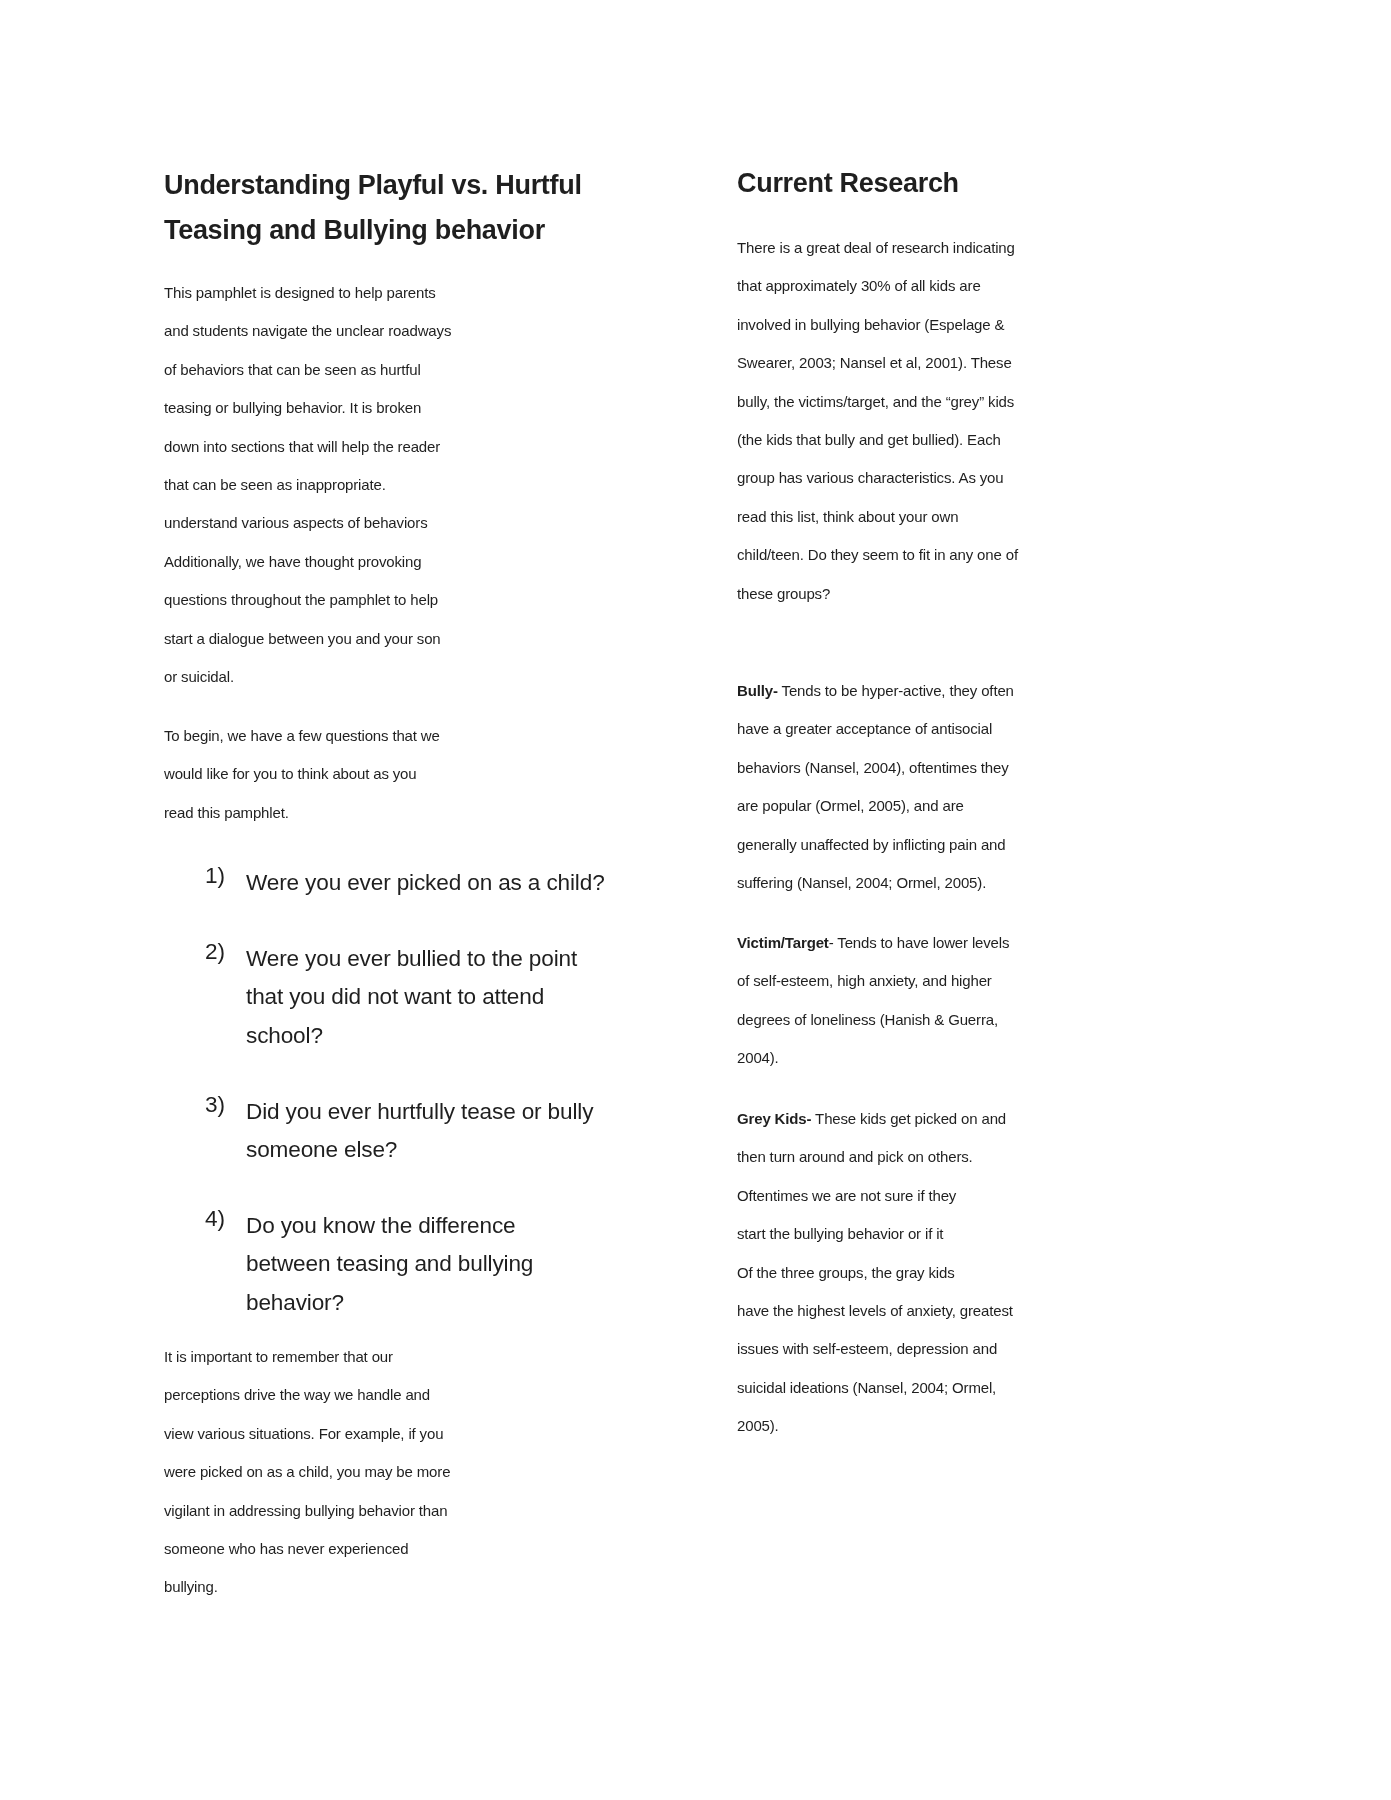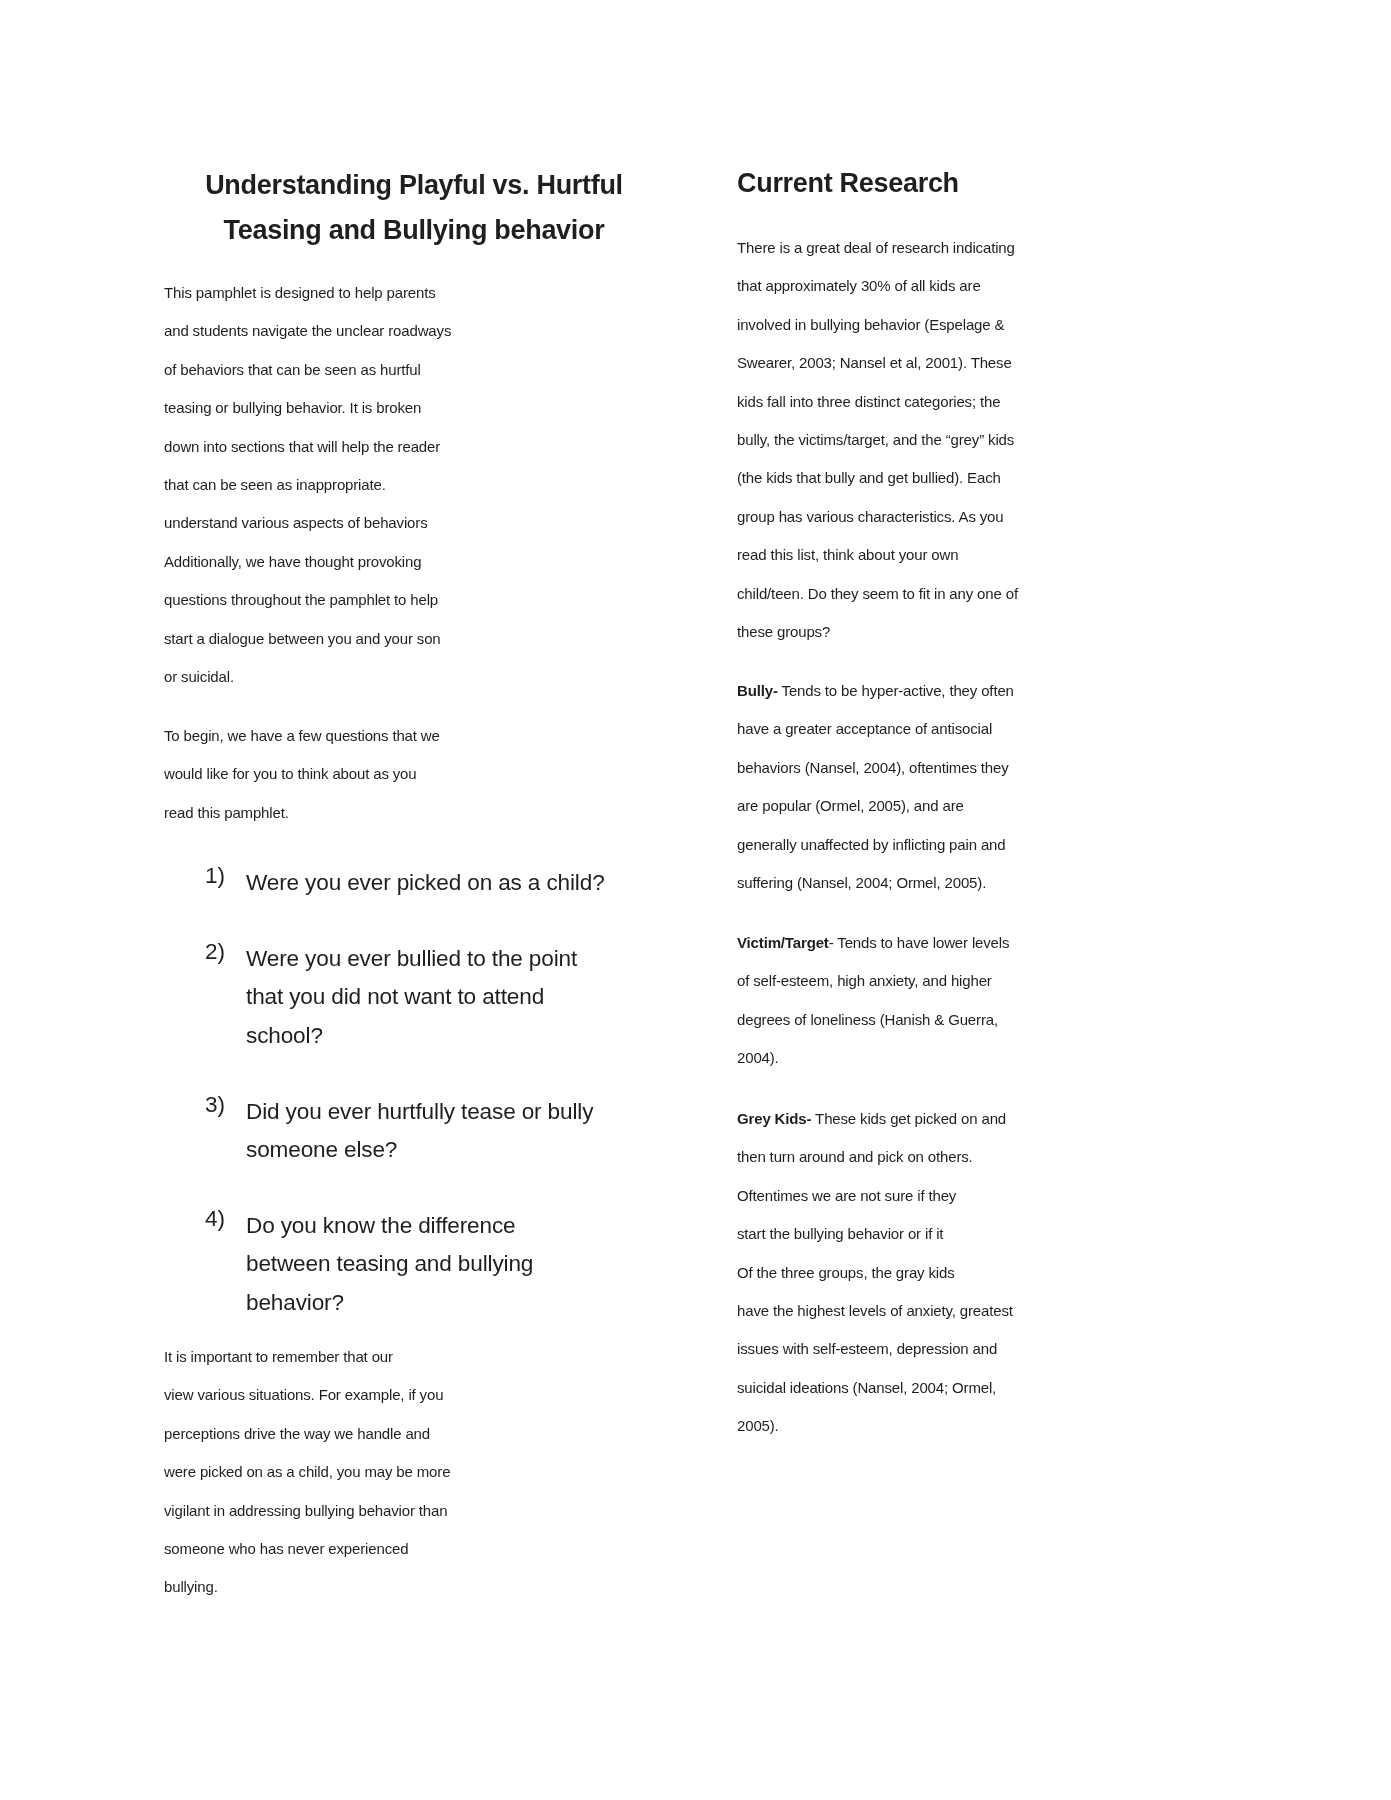--- a/index.html
+++ b/index.html
@@ -31,21 +31,21 @@
     }
     .col-right {
       left: 737px;
       width: 500px;
     }
     .title {
       position: absolute;
       left: 164px;
       top: 163px;
       width: 500px;
-      text-align: center;
+      text-align: left;
       font-weight: bold;
       font-size: 27px;
       line-height: 45px;
       margin: 0;
       letter-spacing: -0.3px;
     }
     .section-heading {
       position: absolute;
       left: 0;
       top: 163px;
@@ -161,39 +161,38 @@
         <span class="q-text">
           <span class="line">Do you know the difference</span>
           <span class="line">between teasing and bullying</span>
           <span class="line">behavior?</span>
         </span>
       </div>
     </div>
 
     <p class="para" style="top:1338px">
       <span class="line">It is important to remember that our</span>
+      <span class="line">perceptions drive the way we handle and</span>
       <span class="line">view various situations. For example, if you</span>
-      <span class="line">perceptions drive the way we handle and</span>
       <span class="line">were picked on as a child, you may be more</span>
       <span class="line">vigilant in addressing bullying behavior than</span>
       <span class="line">someone who has never experienced</span>
       <span class="line">bullying.</span>
     </p>
   </div>
 
   <div class="col col-right">
 
     <h2 class="section-heading">Current Research</h2>
 
     <p class="para" style="top:229px">
       <span class="line">There is a great deal of research indicating</span>
       <span class="line">that approximately 30% of all kids are</span>
       <span class="line">involved in bullying behavior (Espelage &amp;</span>
       <span class="line">Swearer, 2003; Nansel et al, 2001). These</span>
-      <span class="line">kids fall into three distinct categories; the</span>
       <span class="line">bully, the victims/target, and the “grey” kids</span>
       <span class="line">(the kids that bully and get bullied).  Each</span>
       <span class="line">group has various characteristics. As you</span>
       <span class="line">read this list, think about your own</span>
       <span class="line">child/teen. Do they seem to fit in any one of</span>
       <span class="line">these groups?</span>
     </p>
 
     <p class="para" style="top:672px">
       <span class="line"><span class="term">Bully</span><span class="term-dash">-</span><span> Tends to be hyper-active, they often</span></span>

